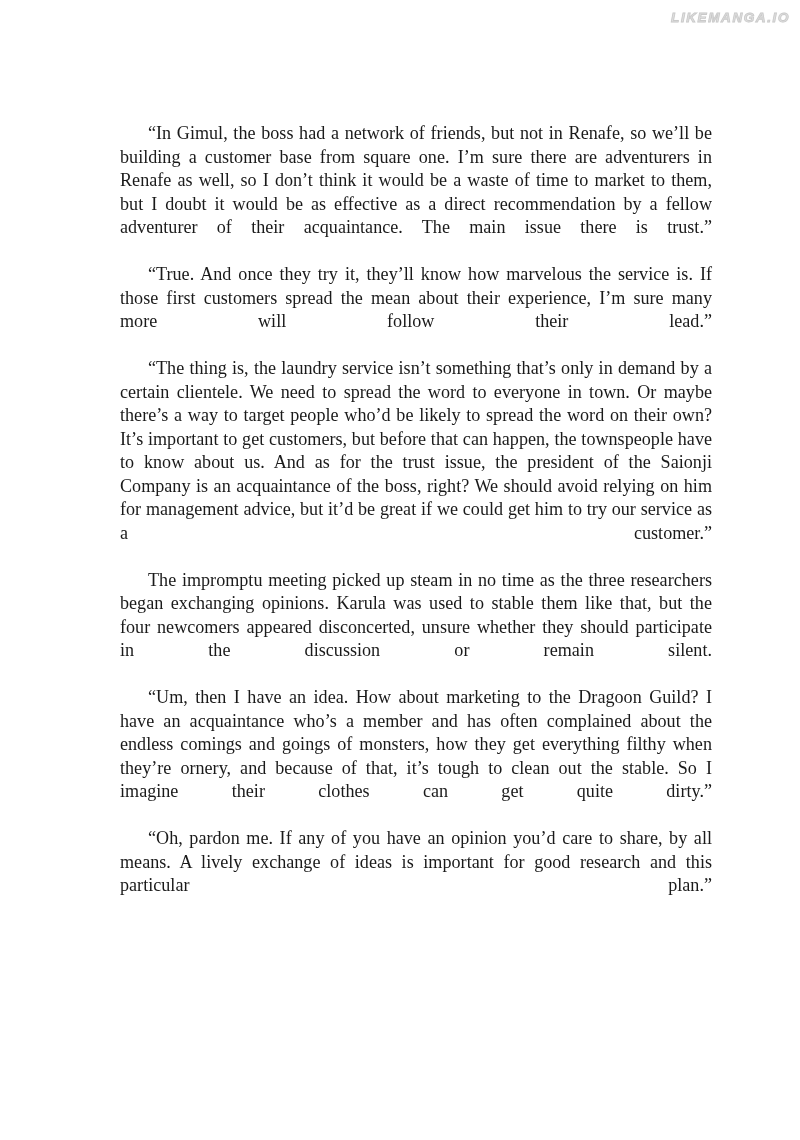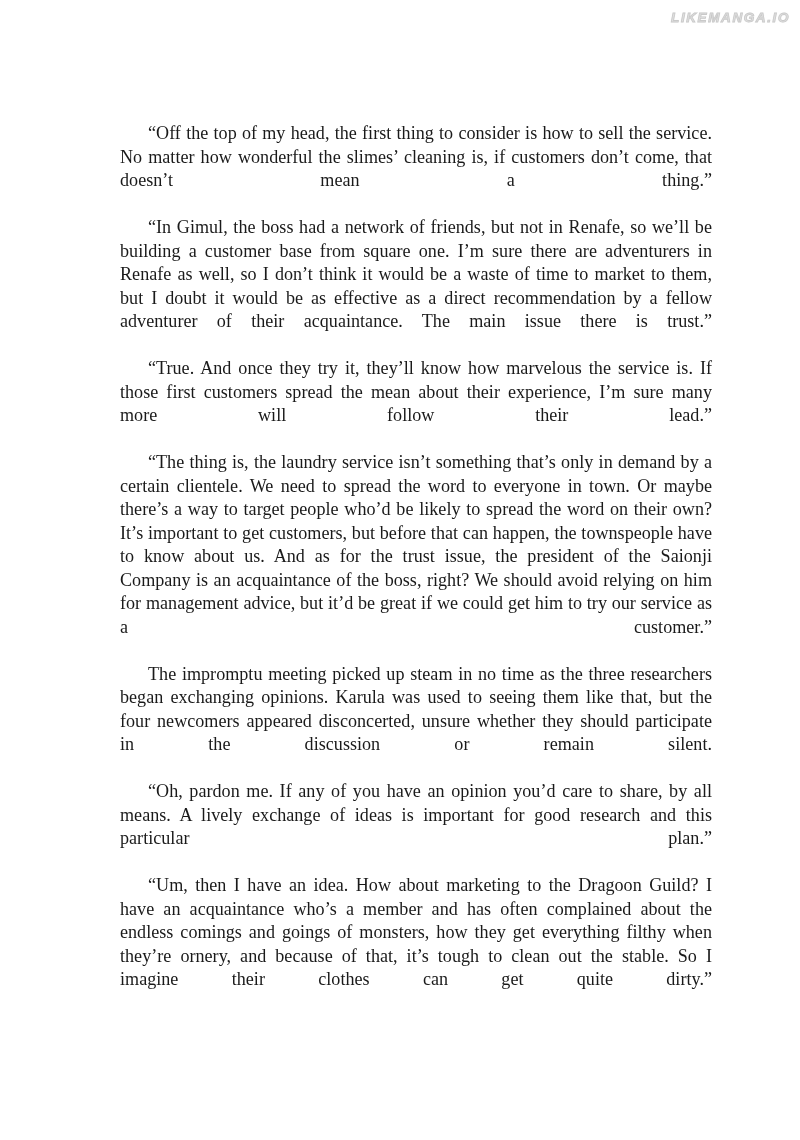--- a/index.html
+++ b/index.html
@@ -70,22 +70,21 @@
   }
 </style>
 </head>
 <body>
 
 <div class="page">
 
   <div class="watermark">LIKEMANGA.IO</div>
 
   <div class="text-block">
-    <p class="para">“Off the top of my head, the first thing to consider is how to sell the service. No matter how wonderful the slimes’ cleaning is, if customers don’t come, that doesn’t mean a thing.”</p>
     <p class="para">“In Gimul, the boss had a network of friends, but not in Renafe, so we’ll be building a customer base from square one. I’m sure there are adventurers in Renafe as well, so I don’t think it would be a waste of time to market to them, but I doubt it would be as effective as a direct recommendation by a fellow adventurer of their acquaintance. The main issue there is trust.”</p>
     <p class="para">“True. And once they try it, they’ll know how marvelous the service is. If those first customers spread the mean about their experience, I’m sure many more will follow their lead.”</p>
     <p class="para">“The thing is, the laundry service isn’t something that’s only in demand by a certain clientele. We need to spread the word to everyone in town. Or maybe there’s a way to target people who’d be likely to spread the word on their own? It’s important to get customers, but before that can happen, the townspeople have to know about us. And as for the trust issue, the president of the Saionji Company is an acquaintance of the boss, right? We should avoid relying on him for management advice, but it’d be great if we could get him to try our service as a customer.”</p>
-    <p class="para">The impromptu meeting picked up steam in no time as the three researchers began exchanging opinions. Karula was used to seeing them like that, but the four newcomers appeared disconcerted, unsure whether they should participate in the discussion or remain silent.</p>
+    <p class="para">The impromptu meeting picked up steam in no time as the three researchers began exchanging opinions. Karula was used to stable them like that, but the four newcomers appeared disconcerted, unsure whether they should participate in the discussion or remain silent.</p>
+    <p class="para">“Um, then I have an idea. How about marketing to the Dragoon Guild? I have an acquaintance who’s a member and has often complained about the endless comings and goings of monsters, how they get everything filthy when they’re ornery, and because of that, it’s tough to clean out the stable. So I imagine their clothes can get quite dirty.”</p>
     <p class="para">“Oh, pardon me. If any of you have an opinion you’d care to share, by all means. A lively exchange of ideas is important for good research and this particular plan.”</p>
-    <p class="para">“Um, then I have an idea. How about marketing to the Dragoon Guild? I have an acquaintance who’s a member and has often complained about the endless comings and goings of monsters, how they get everything filthy when they’re ornery, and because of that, it’s tough to clean out the stable. So I imagine their clothes can get quite dirty.”</p>
   </div>
 
 </div>
 
 </body></html>

